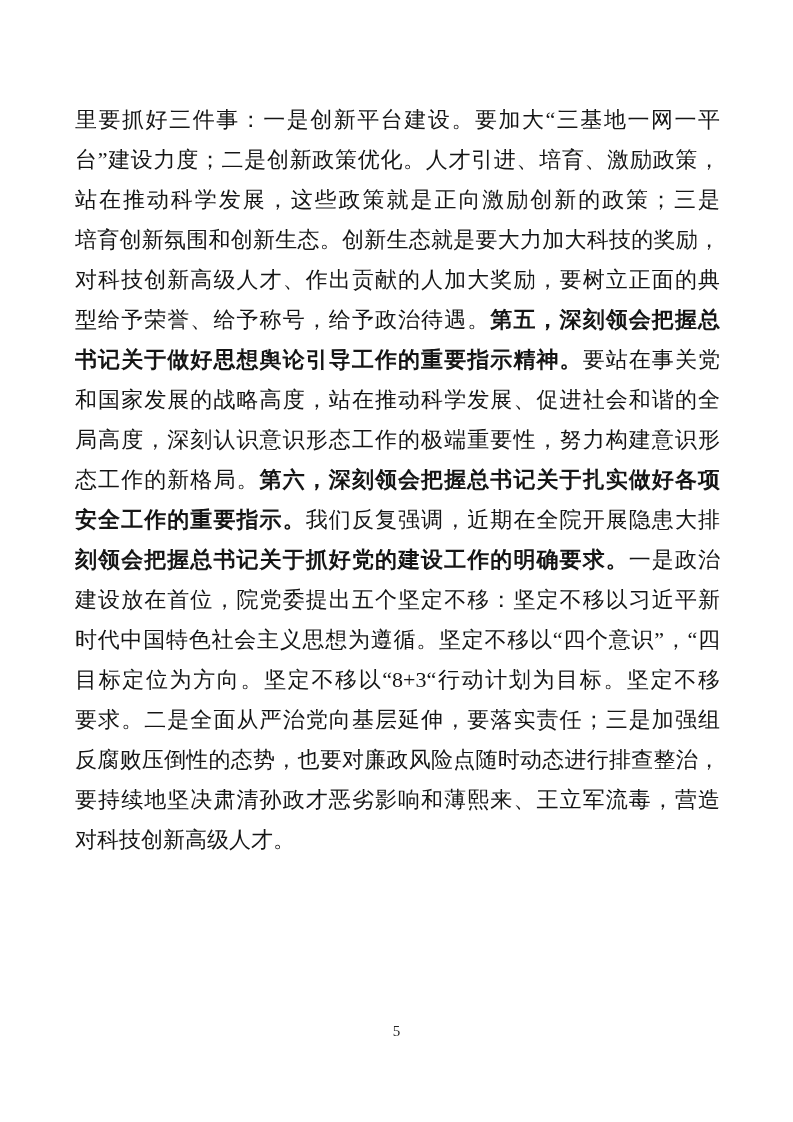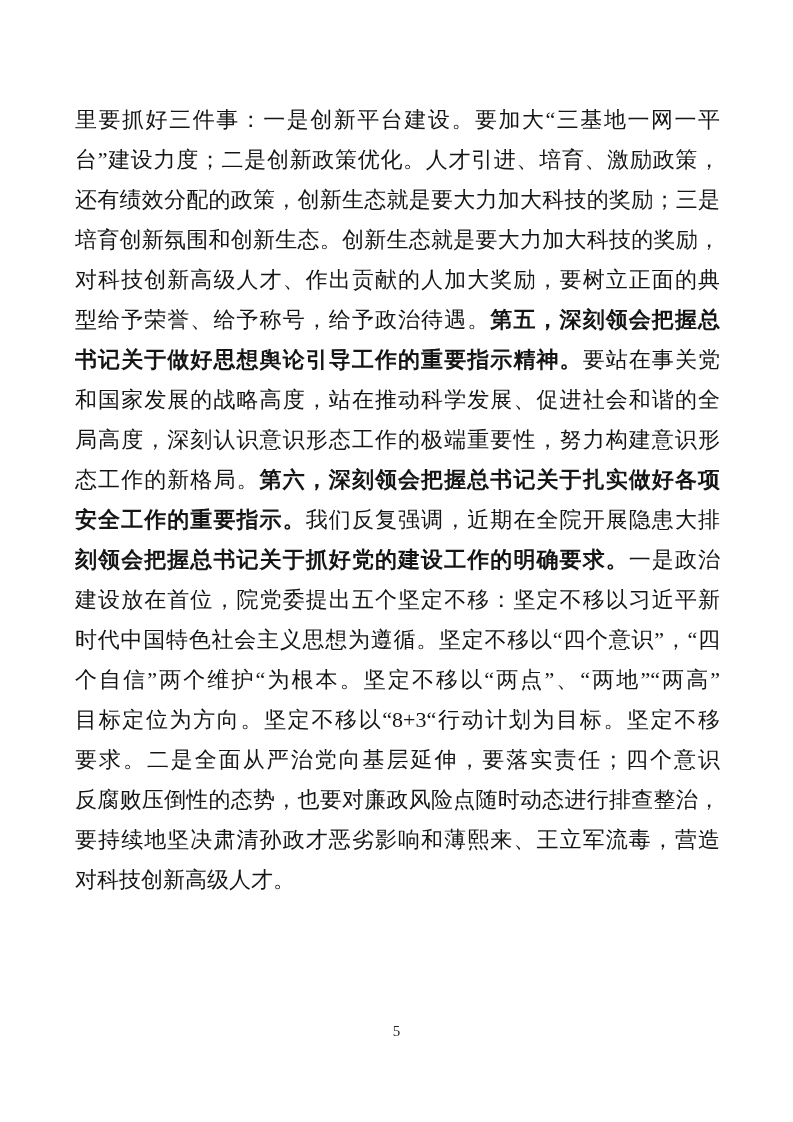--- a/index.html
+++ b/index.html
@@ -52,33 +52,32 @@
     font-family: "Liberation Serif", "DejaVu Serif", serif;
   }
 </style>
 </head>
 <body>
 
 <div class="page">
   <div class="doc-body">
       <div class="line fill"><span class="seg">里要抓好三件事：一是创新平台建设。要加大“三基地一网一平</span></div>
       <div class="line fill"><span class="seg">台”建设力度；二是创新政策优化。人才引进、培育、激励政策，</span></div>
-      <div class="line fill"><span class="seg">还有绩效分配的政策，创新生态就是要大力加大科技的奖励；三是</span></div>
+      <div class="line fill"><span class="seg">站在推动科学发展，这些政策就是正向激励创新的政策；三是</span></div>
       <div class="line fill"><span class="seg">培育创新氛围和创新生态。创新生态就是要大力加大科技的奖励，</span></div>
       <div class="line fill"><span class="seg">对科技创新高级人才、作出贡献的人加大奖励，要树立正面的典</span></div>
       <div class="line fill"><span class="seg">型给予荣誉、给予称号，给予政治待遇。</span><span class="seg bold">第五，深刻领会把握总</span></div>
       <div class="line fill"><span class="seg bold">书记关于做好思想舆论引导工作的重要指示精神。</span><span class="seg">要站在事关党</span></div>
       <div class="line fill"><span class="seg">和国家发展的战略高度，站在推动科学发展、促进社会和谐的全</span></div>
       <div class="line fill"><span class="seg">局高度，深刻认识意识形态工作的极端重要性，努力构建意识形</span></div>
       <div class="line fill"><span class="seg">态工作的新格局。</span><span class="seg bold">第六，深刻领会把握总书记关于扎实做好各项</span></div>
       <div class="line fill"><span class="seg bold">安全工作的重要指示。</span><span class="seg">我们反复强调，近期在全院开展隐患大排</span></div>
       <div class="line fill"><span class="seg bold">刻领会把握总书记关于抓好党的建设工作的明确要求。</span><span class="seg">一是政治</span></div>
       <div class="line fill"><span class="seg">建设放在首位，院党委提出五个坚定不移：坚定不移以习近平新</span></div>
       <div class="line fill"><span class="seg">时代中国特色社会主义思想为遵循。坚定不移以“四个意识”，“四</span></div>
-      <div class="line fill"><span class="seg">个自信”两个维护“为根本。坚定不移以“两点”、“两地”“两高”</span></div>
       <div class="line fill"><span class="seg">目标定位为方向。坚定不移以“8+3“行动计划为目标。坚定不移</span></div>
-      <div class="line fill"><span class="seg">要求。二是全面从严治党向基层延伸，要落实责任；四个意识</span></div>
+      <div class="line fill"><span class="seg">要求。二是全面从严治党向基层延伸，要落实责任；三是加强组</span></div>
       <div class="line fill"><span class="seg">反腐败压倒性的态势，也要对廉政风险点随时动态进行排查整治，</span></div>
       <div class="line fill"><span class="seg">要持续地坚决肃清孙政才恶劣影响和薄熙来、王立军流毒，营造</span></div>
       <div class="line"><span class="seg">对科技创新高级人才。</span></div>
     </div>
   <div class="page-number">5</div>
 </div>
 
 </body></html>

